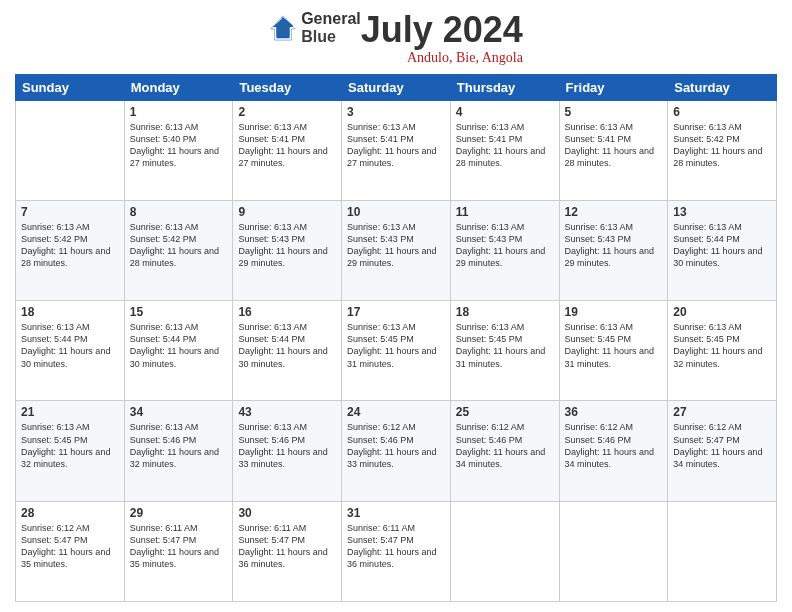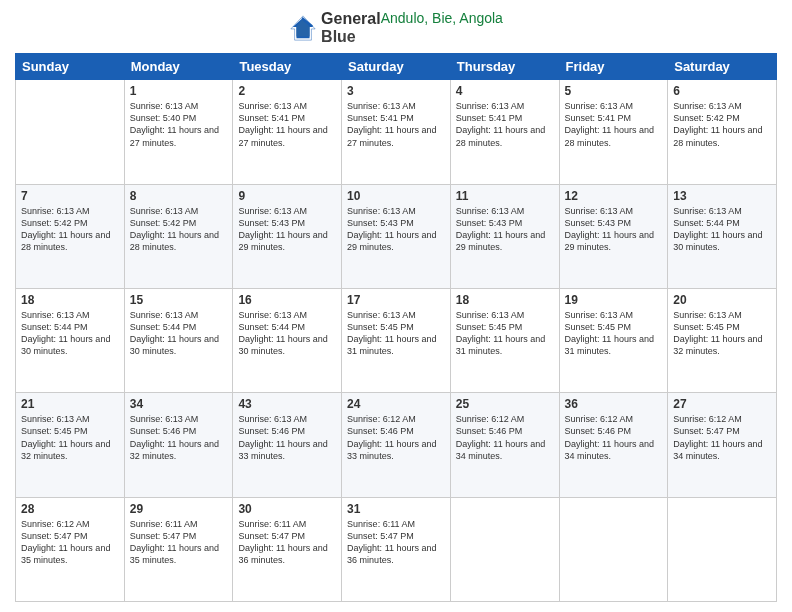--- a/index.html
+++ b/index.html
@@ -52,21 +52,22 @@
       text-align: right;
     }
     .month-year {
       font-size: 36px;
       font-weight: bold;
       color: #333;
       line-height: 1.1;
     }
     .location {
       font-size: 14px;
-      color: #15803d;
+      color: #b91c1c;
+      font-family: Liberation Serif, serif;
     }
     .calendar {
       flex: 1;
       border: 1px solid #ccc;
       border-collapse: collapse;
       width: 100%;
       table-layout: fixed;
     }
     .calendar th {
       background-color: #1a5fb4;
@@ -118,20 +119,21 @@
 
         <path d="M14 6 L22 13 L22 24 L8 24 L8 13 Z" fill="#2563a8"></path>
         <path d="M14 4 L25 13" fill="none" stroke="#1a5fb4" stroke-width="2"></path>
       </svg>
       <div class="logo-text">
         <span class="logo-general">General</span>
         <span class="logo-blue">Blue</span>
       </div>
     </div>
     <div class="title-block">
+      <div class="month-year">July 2024</div>
       <div class="location">Andulo, Bie, Angola</div>
     </div>
   </div>
 
   <table class="calendar">
     <thead>
       <tr>
         <th>Sunday</th>
         <th>Monday</th>
         <th>Tuesday</th>

